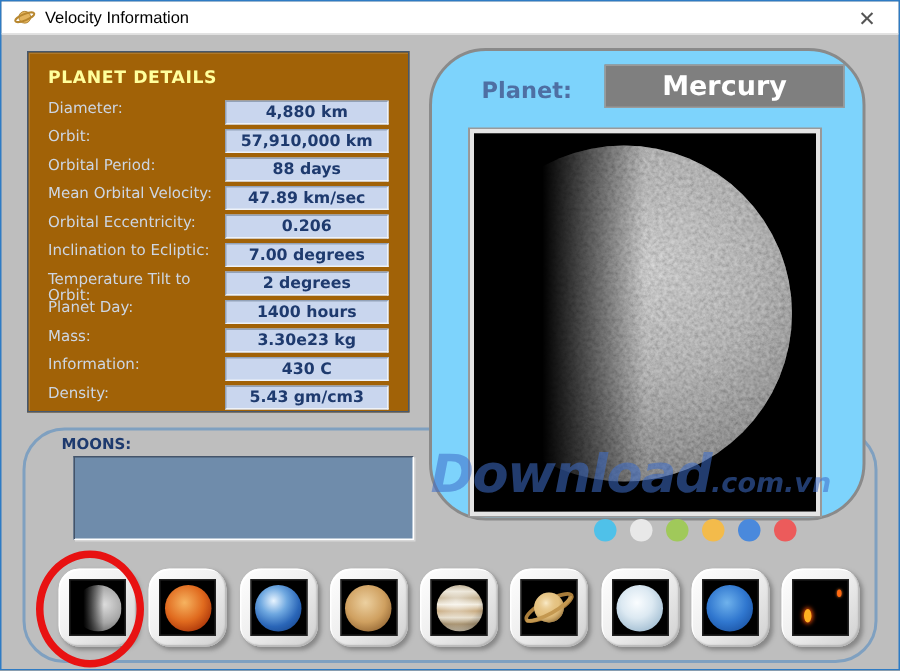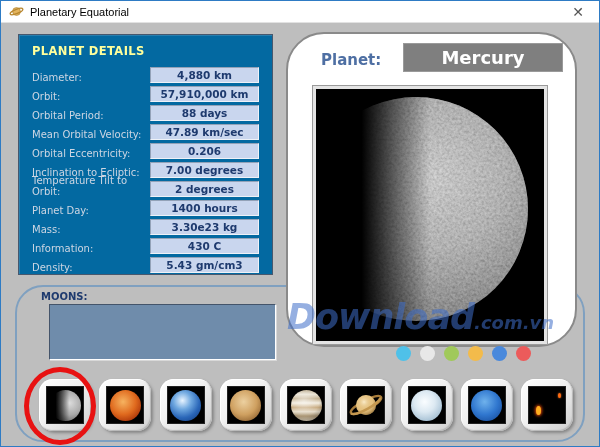--- a/index.html
+++ b/index.html
@@ -16,29 +16,29 @@
     border-bottom:1px solid #e2e2e2;
   }
   .titlebar .app-icon{ width:15px; height:15px; margin-right:6px; flex:0 0 auto;}
   .titlebar .close{
     margin-left:auto; font-size:14px; color:#555; width:26px; text-align:center;
     cursor:default; line-height:20px;
   }
   
   .details-panel{
     position:absolute; left:17px; top:33px; width:255px; height:241px;
-    background:#0369a1; border:1px solid #47586e;
+    background:#a16207; border:1px solid #47586e;
     box-shadow:inset 1px 1px 0 rgba(255,255,255,.15);
     padding:9px 13px 0 13px;
   }
   .details-title{
     color:#ffff9c; font-weight:bold; font-size:11.5px; letter-spacing:.4px;
     margin-bottom:9px;
   }
-  .detail-row{ display:flex; align-items:flex-end; height:16px; margin-bottom:3px; }
+  .detail-row{ display:flex; align-items:flex-start; height:16px; margin-bottom:3px; }
   .detail-label{ width:118px; font-size:10px; color:#cdd6e3; }
   .detail-value{
     flex:1; height:16px; background:#c9d6ee; color:#1e3a6e;
     border:1px solid #eef2f8; border-top-color:#93a2b8; border-left-color:#93a2b8;
     font-size:10.5px; font-weight:bold; text-align:center; line-height:14px;
   }
   
   .bottom-panel{
     position:absolute; left:14px; top:284px; width:570px; height:157px;
     border:2px solid #7fa0c0; border-radius:28px; background:#bebebe; z-index:1;
@@ -81,21 +81,21 @@
   .p-uranus{ background:radial-gradient(circle at 44% 38%,#fafdff 0%,#dce9f2 40%,#a9c3d6 75%,#7e9cb4 100%); }
   .p-neptune{ background:radial-gradient(circle at 44% 38%,#6fb2ec 0%,#3077cf 50%,#1c55a6 82%,#103a78 100%); }
   .p-pluto-space{ position:relative; }
   .pluto-dot-a{ position:absolute; right:4px; top:6px; width:3px; height:5px; border-radius:50%;
     background:#ff6a10; box-shadow:0 0 2px #ff8030; }
   .pluto-dot-b{ position:absolute; left:7px; bottom:8px; width:5px; height:9px; border-radius:50%;
     background:#ffb020; box-shadow:0 0 3px 1px #e04808; }
   
   .planet-panel{
     position:absolute; left:285px; top:31px; width:291px; height:315px;
-    background:#ffffff; border:2px solid #8a8a8a; border-radius:38px; z-index:2;
+    background:#7dd3fc; border:2px solid #8a8a8a; border-radius:38px; z-index:2;
   }
   .planet-label{
     position:absolute; left:33px; top:17px; font-size:15px; font-weight:bold; color:#4e6fa3;
   }
   .planet-name-box{
     position:absolute; left:115px; top:9px; width:160px; height:29px;
     background:#7f7f7f; border:1px solid #9a9a9a;
     color:#ffffff; font-size:18px; font-weight:bold; text-align:center; line-height:27px;
     font-family:"DejaVu Sans", sans-serif;
   }
@@ -125,21 +125,21 @@
 </head>
 <body>
 
 <div class="window">
 
   <div class="titlebar">
     <svg class="app-icon" viewBox="0 0 16 16">
       <circle cx="8" cy="8" r="4.2" fill="#e3b45e" stroke="#a87c2a" stroke-width=".6"></circle>
       <ellipse cx="8" cy="8" rx="7.2" ry="2.2" fill="none" stroke="#b8872f" stroke-width="1.4" transform="rotate(-22 8 8)"></ellipse>
     </svg>
-    <span>Planetary Equatorial</span>
+    <span>Velocity Information</span>
     <span class="close">✕</span>
   </div>
 
   <div class="details-panel">
     <div class="details-title">PLANET DETAILS</div>
 
     <div class="detail-row">
       <span class="detail-label">Diameter:</span>
       <span class="detail-value">4,880 km</span>
     </div>

